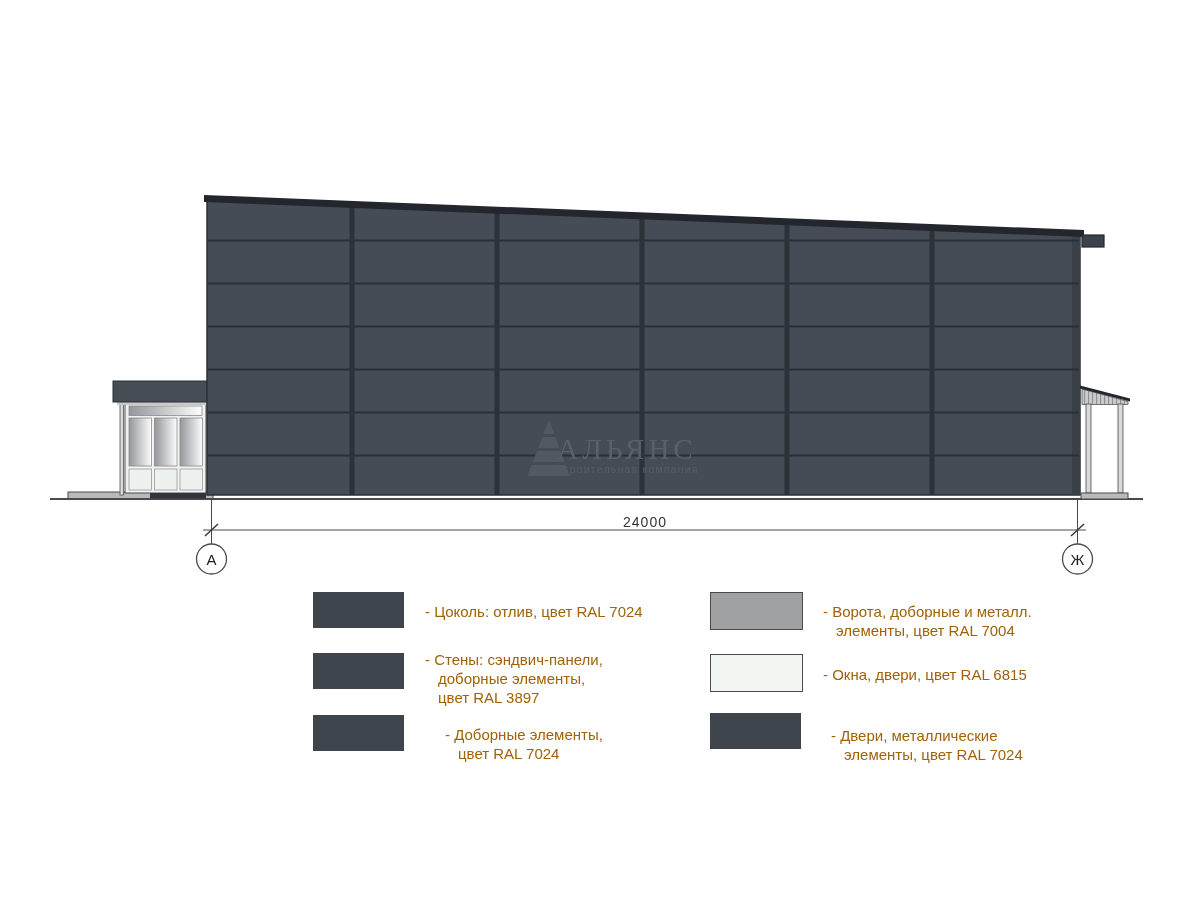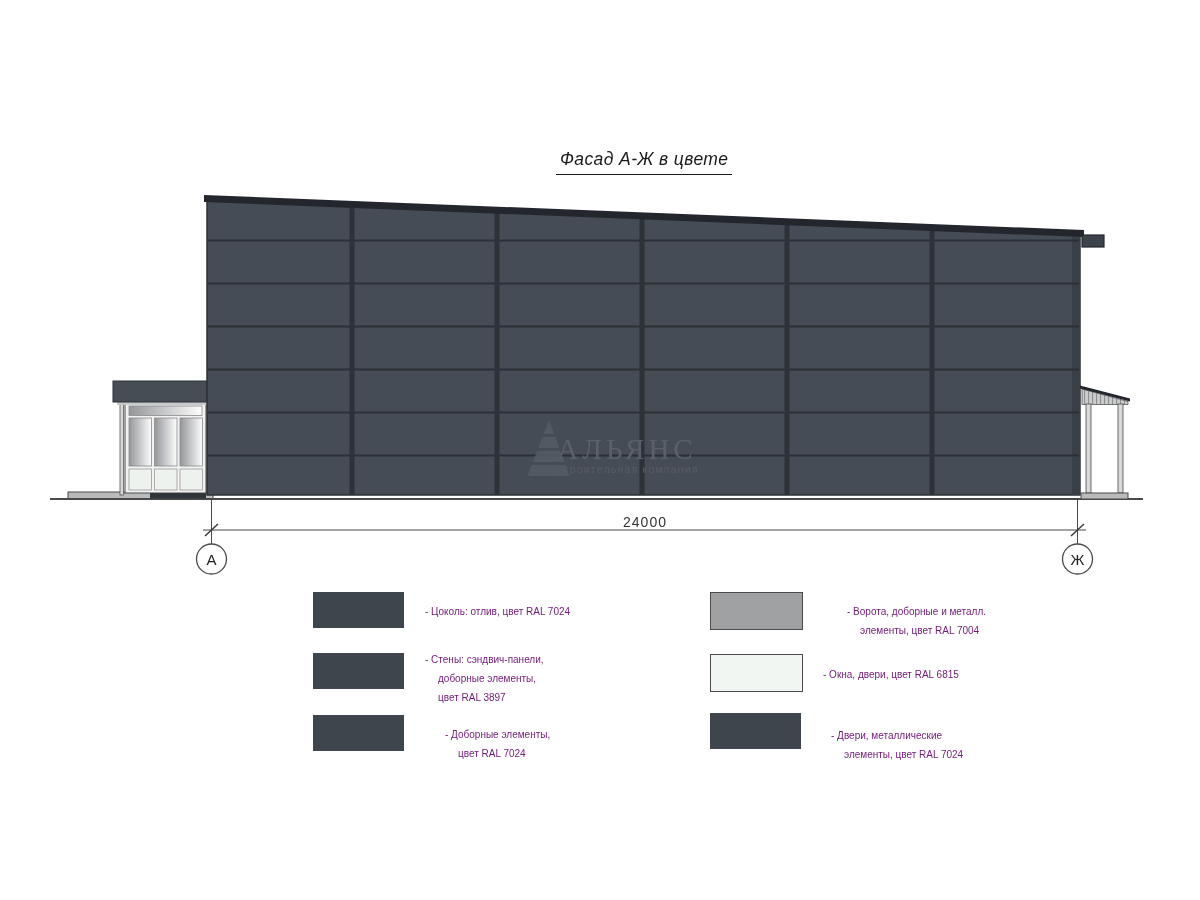--- a/index.html
+++ b/index.html
@@ -4,30 +4,29 @@
 <style>
   html,body{margin:0;padding:0;background:#ffffff;}
   .canvas{position:relative;width:1200px;height:900px;background:#ffffff;overflow:hidden;
           font-family:"Liberation Sans",sans-serif;}
   .title{position:absolute;left:556px;top:149px;font-size:17.5px;font-style:italic;
          color:#1a1a1a;border-bottom:1.6px solid #1a1a1a;padding:0 4px 4px 4px;
          letter-spacing:0.4px;}
   .drawing-svg{position:absolute;left:0;top:0;}
   .swatch{position:absolute;width:91px;height:36px;}
   .swatch.bordered{border:1px solid #4a4a4a;}
-  .legend-label{position:absolute;font-size:10px;line-height:19px;color:#701a75;
+  .legend-label{position:absolute;font-size:15px;line-height:19px;color:#a16207;
                 white-space:pre-line;padding-left:13px;text-indent:-13px;}
   .wm-name{font-family:"Liberation Serif",serif;}
 </style>
 </head>
 <body>
 
 <div class="canvas">
 
-  <div class="title">Фасад А-Ж в цвете</div>
 
   <svg class="drawing-svg" width="1200" height="900" viewBox="0 0 1200 900">
     <defs>
       <linearGradient id="glassGrad" x1="0" y1="0" x2="1" y2="0">
         <stop offset="0" stop-color="#94969a"></stop>
         <stop offset="1" stop-color="#fdfdfd"></stop>
       </linearGradient>
       <pattern id="ribs" width="4" height="4" patternUnits="userSpaceOnUse">
         <rect width="4" height="4" fill="#c9cbcc"></rect>
         <line x1="0.5" y1="0" x2="0.5" y2="4" stroke="#8e9092" stroke-width="1.2"></line>
@@ -118,21 +117,21 @@
     <div class="swatch" style="left: 313px; top: 653px; background-color: rgb(63, 69, 77);"></div>
     <div class="legend-label" style="left:425px;top:650px;">- Стены: сэндвич-панели,
 доборные элементы,
 цвет RAL 3897</div>
 
     <div class="swatch" style="left: 313px; top: 715px; background-color: rgb(63, 69, 77);"></div>
     <div class="legend-label" style="left:425px;top:725px;margin-left:20px;">- Доборные элементы,
 цвет RAL 7024</div>
 
     <div class="swatch bordered" style="left: 710px; top: 592px; background-color: rgb(159, 161, 163);"></div>
-    <div class="legend-label" style="left:823px;top:602px;margin-left:24px;">- Ворота, доборные и металл.
+    <div class="legend-label" style="left:823px;top:602px;">- Ворота, доборные и металл.
 элементы, цвет RAL 7004</div>
 
     <div class="swatch bordered" style="left: 710px; top: 654px; background-color: rgb(241, 246, 242);"></div>
     <div class="legend-label" style="left:823px;top:665px;">- Окна, двери, цвет RAL 6815</div>
 
     <div class="swatch" style="left: 710px; top: 713px; background-color: rgb(63, 69, 77);"></div>
     <div class="legend-label" style="left:831px;top:726px;">- Двери, металлические
 элементы, цвет RAL 7024</div>
   </div>
 

